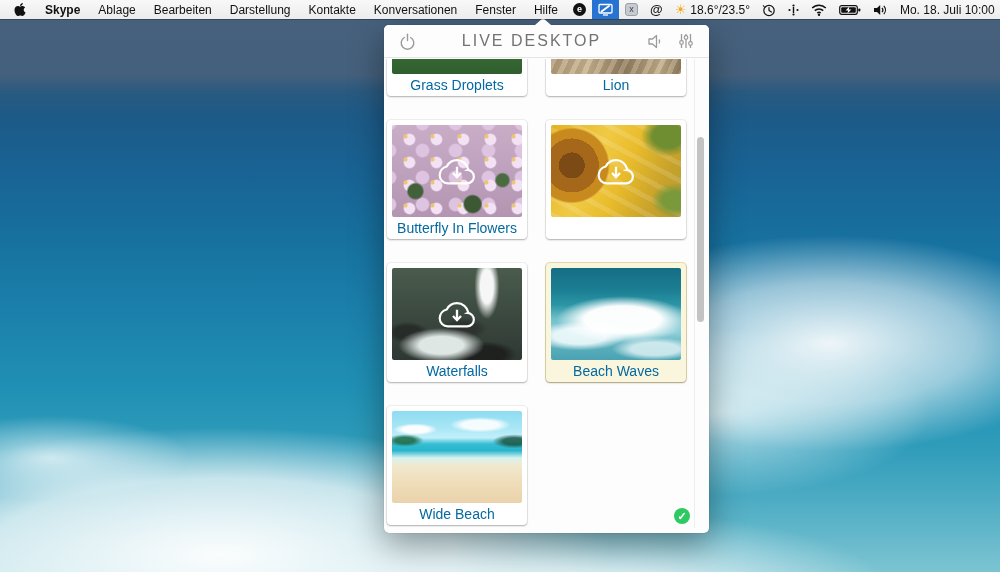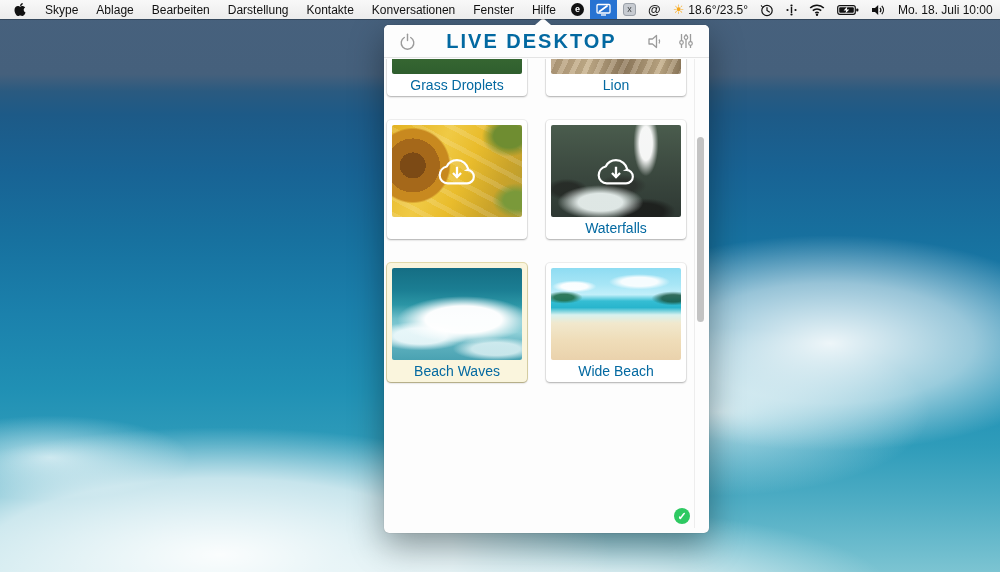--- a/index.html
+++ b/index.html
@@ -26,21 +26,21 @@
   .menubar{
     position:absolute; top:0; left:0; width:1000px; height:19px;
     background:linear-gradient(#f8f8f8,#ececec);
     box-shadow:0 1px 0 rgba(0,0,0,.25);
     display:flex; align-items:center;
     font-size:12px; color:#111; z-index:30;
   }
   .mb-left{ display:flex; align-items:center; height:100%; }
   .mb-item{ padding:0 9px; height:100%; display:flex; align-items:center; cursor:default; white-space:nowrap; }
   .mb-apple{ padding:0 10px 0 14px; }
-  .mb-app{ font-weight:400; }
+  .mb-app{ font-weight:700; }
   .mb-right{ margin-left:auto; display:flex; align-items:center; height:100%; padding-right:6px; }
   .mb-status{ padding:0 6px; height:100%; display:flex; align-items:center; gap:2px; white-space:nowrap; }
   .mb-status.active{ background:#2773d2; color:#fff; }
   .glyph-circle{
     width:13px; height:13px; border-radius:50%; background:#111; color:#fff;
     font-size:9px; line-height:13px; text-align:center; display:inline-block; font-weight:700;
   }
   .glyph-square{
     width:13px; height:13px; border-radius:3px; background:#c7cbd1; border:1px solid #9aa0a8;
     color:#3c4043; font-size:9px; line-height:11px; text-align:center; display:inline-block;
@@ -61,22 +61,22 @@
     position:absolute; left:151px; top:-7px; width:0; height:0;
     border-left:8px solid transparent; border-right:8px solid transparent;
     border-bottom:7px solid #fdfdfd;
   }
   .panel-header{
     height:33px; border-bottom:1px solid #e4e4e4;
     display:flex; align-items:center; padding:0 12px;
     border-radius:5px 5px 0 0; background:#fdfdfd;
   }
   .panel-title{
-    flex:1; text-align:center; color:#0369a1; font-size:20px;
-    letter-spacing:2px; font-weight:700;
+    flex:1; text-align:center; color:#737373; font-size:16px;
+    letter-spacing:2px; font-weight:400;
   }
   .hbtn{ width:22px; height:22px; display:flex; align-items:center; justify-content:center; cursor:pointer; }
   .hbtn + .hbtn{ margin-left:8px; }
 
   .cards-viewport{
     position:absolute; left:0; right:16px; top:34px; bottom:6px; overflow:hidden;
   }
   .cards{
     display:grid; grid-template-columns:140px 140px;
     column-gap:19px; row-gap:24px;
@@ -297,20 +297,32 @@
       <div class="card">
         <div class="thumb thumb-grass"></div>
         <div class="card-label">Grass Droplets</div>
       </div>
 
       <div class="card">
         <div class="thumb thumb-lion"></div>
         <div class="card-label">Lion</div>
       </div>
 
+      <div class="card">
+        <div class="thumb thumb-butterfly">
+          <div class="cloud-overlay">
+            <svg width="42" height="34" viewBox="0 0 24 22">
+              <path d="M19.35 12.04A7.49 7.49 0 0 0 12 6C9.11 6 6.6 7.64 5.35 10.04A5.99 5.99 0 0 0 0.8 15.8c0 2.9 2.35 5.2 5.2 5.2h12.5c2.4 0 4.4-1.95 4.4-4.35 0-2.3-1.8-4.17-4.05-4.33z" transform="translate(0,-2)" fill="none" stroke="#fff" stroke-width="1.4"></path>
+              <line x1="12" y1="8.2" x2="12" y2="14.6" stroke="#fff" stroke-width="1.5"></line>
+              <polyline points="9.4,12.3 12,15 14.6,12.3" fill="none" stroke="#fff" stroke-width="1.5"></polyline>
+            </svg>
+          </div>
+        </div>
+        <div class="card-label">Butterfly In Flowers</div>
+      </div>
 
 
       <div class="card">
         <div class="thumb thumb-sunflower">
           <div class="cloud-overlay">
             <svg width="42" height="34" viewBox="0 0 24 22">
               <path d="M19.35 12.04A7.49 7.49 0 0 0 12 6C9.11 6 6.6 7.64 5.35 10.04A5.99 5.99 0 0 0 0.8 15.8c0 2.9 2.35 5.2 5.2 5.2h12.5c2.4 0 4.4-1.95 4.4-4.35 0-2.3-1.8-4.17-4.05-4.33z" transform="translate(0,-2)" fill="none" stroke="#fff" stroke-width="1.4"></path>
               <line x1="12" y1="8.2" x2="12" y2="14.6" stroke="#fff" stroke-width="1.5"></line>
               <polyline points="9.4,12.3 12,15 14.6,12.3" fill="none" stroke="#fff" stroke-width="1.5"></polyline>
             </svg>

